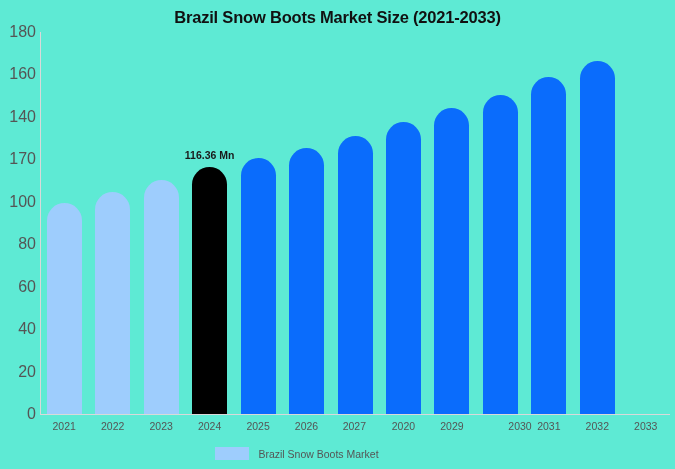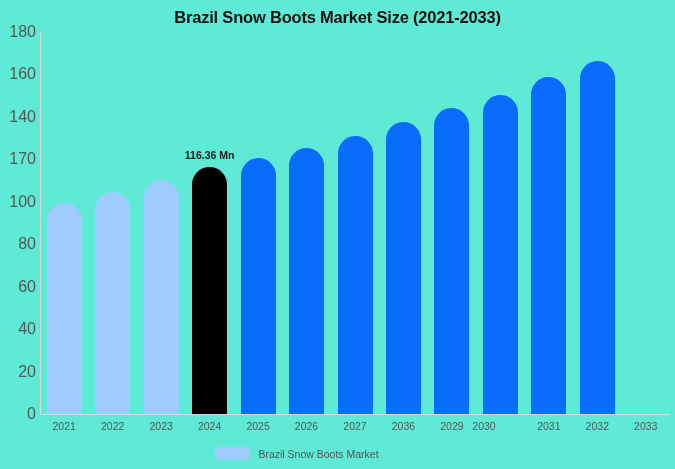--- a/index.html
+++ b/index.html
@@ -185,20 +185,20 @@
     <span id="legend-swatch" style="background: rgb(158, 205, 253);"></span>
     <span id="legend-label">Brazil Snow Boots Market</span>
   </div>
 
 <div class="x-tick-label" style="left: 34.2308px;">2021</div>
     <div class="x-tick-label" style="left: 82.6923px;">2022</div>
     <div class="x-tick-label" style="left: 131.154px;">2023</div>
     <div class="x-tick-label" style="left: 179.615px;">2024</div>
     <div class="x-tick-label" style="left: 228.077px;">2025</div>
     <div class="x-tick-label" style="left: 276.538px;">2026</div>
-    <div class="x-tick-label" style="left: 325px;">2027</div>
-    <div class="x-tick-label" style="left: 373.462px;">2036</div>
+    <div class="x-tick-label" style="left: 306px; text-align: right;">2027</div>
+    <div class="x-tick-label" style="left: 373.462px;">2020</div>
     <div class="x-tick-label" style="left: 421.923px;">2029</div>
-    <div class="x-tick-label" style="left: 454px;">2030</div>
+    <div class="x-tick-label" style="left: 490px;">2030</div>
     <div class="x-tick-label" style="left: 518.846px;">2031</div>
     <div class="x-tick-label" style="left: 567.308px;">2032</div>
     <div class="x-tick-label" style="left: 615.769px;">2033</div>
   </div>
 
 </body></html>

